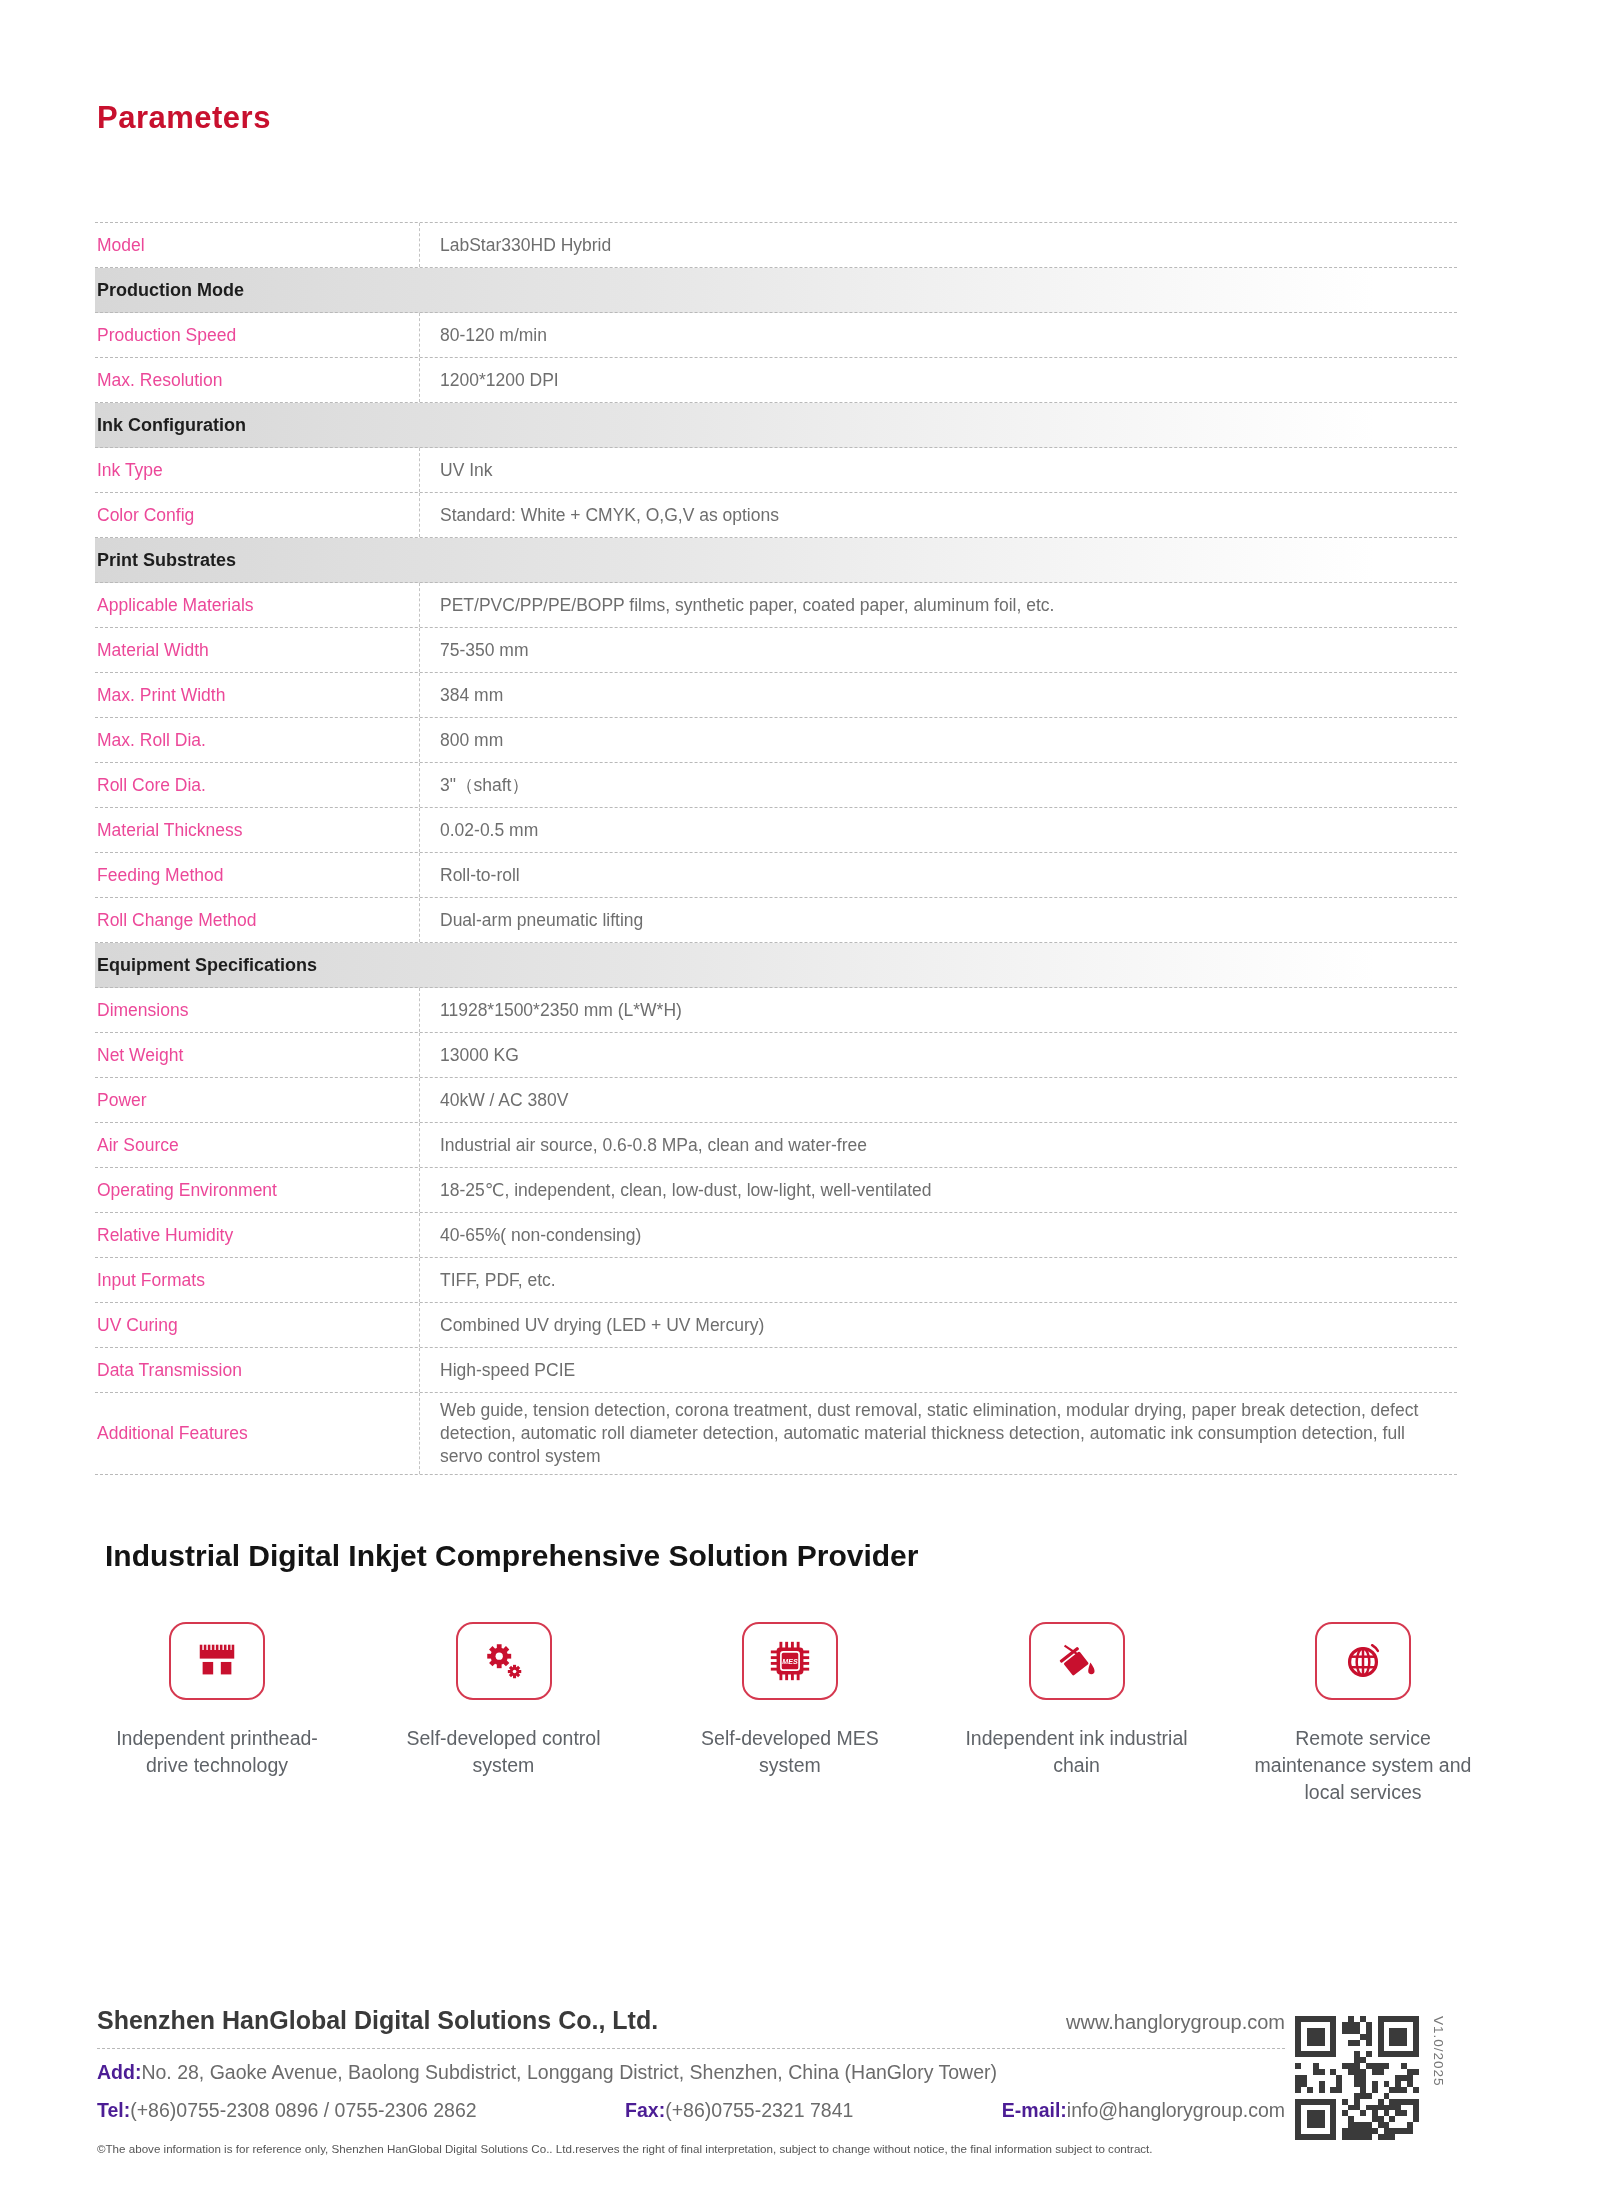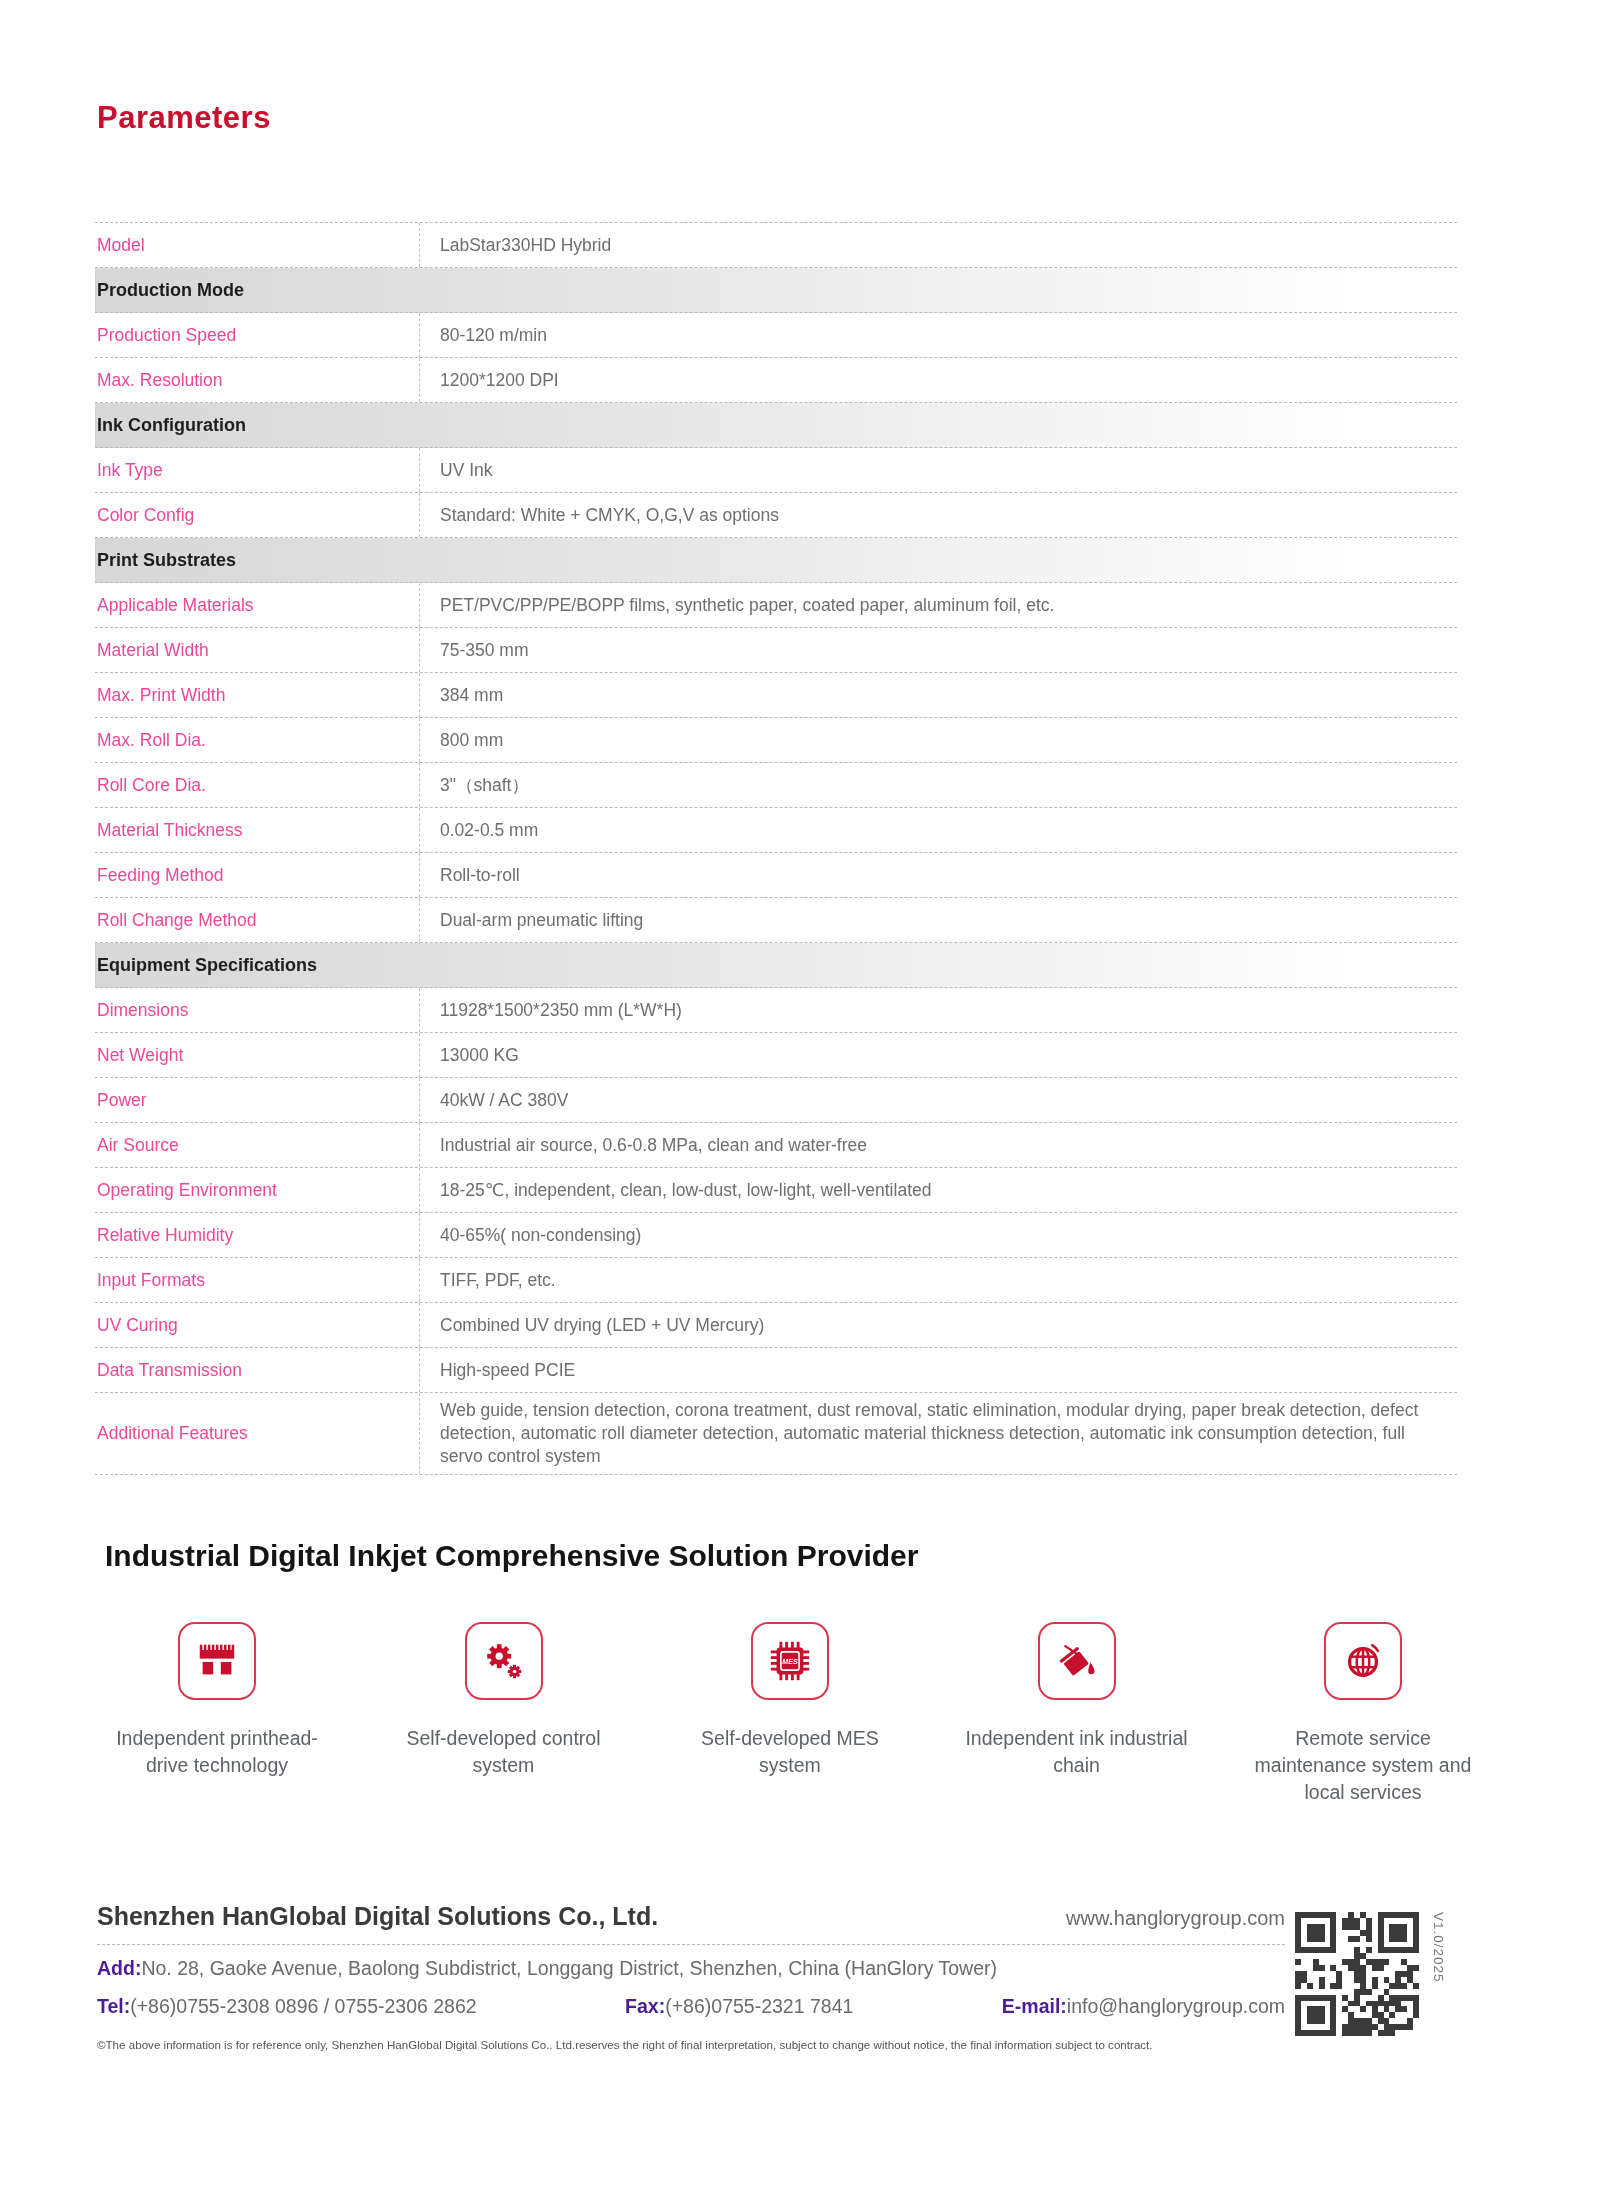--- a/index.html
+++ b/index.html
@@ -17,26 +17,26 @@
   .val{flex:1;border-left:1px dashed #c3c3c3;padding:6px 12px 6px 20px;color:#6e6e6e;line-height:23px;}
   .trow.section{background:linear-gradient(to right,#d7d7d7 0%,#e6e6e6 40%,#f5f5f5 72%,#ffffff 94%);}
   .trow.section .lbl{flex:1;width:auto;font-weight:700;color:#1d1d1d;font-size:18px;}
 
   
   .sol-heading{position:absolute;left:97px;top:1531px;margin:8px;font-size:30px;font-weight:700;color:#141414;}
 
   
   .features{position:absolute;left:97px;top:1622px;width:1386px;display:flex;justify-content:space-between;}
   .feat{width:240px;display:flex;flex-direction:column;align-items:center;}
-  .icon-box{width:78px;height:78px;border:2px solid #d5384f;border-radius:17px;background:#fff;
+  .icon-box{width:96px;height:78px;border:2px solid #d5384f;border-radius:17px;background:#fff;
             display:flex;align-items:center;justify-content:center;box-sizing:border-box;}
   .feat-label{margin-top:25px;font-size:19.5px;line-height:27px;color:#5f6368;text-align:center;}
 
   
-  .footer{position:absolute;left:97px;top:1896px;width:1392px;}
+  .footer{position:absolute;left:97px;top:2000px;width:1392px;}
   .foot-main{width:1188px;}
   .foot-row1{display:flex;justify-content:space-between;align-items:baseline;padding-bottom:13px;margin-top:6px;
              border-bottom:1px dashed #b9b9b9;}
   .company{font-size:25px;font-weight:700;color:#3a3a3a;}
   .website{font-size:20px;color:#6b6b6b;}
   .foot-addr{margin-top:12px;font-size:19.5px;color:#6b6b6b;}
   .blab{font-weight:700;color:#4c1d95;}
   .foot-tel{margin-top:15px;display:flex;justify-content:space-between;font-size:19.5px;color:#6b6b6b;}
   .foot-copy{margin-top:20px;font-size:11.6px;color:#555;}
   .qr-box{position:absolute;left:1198px;top:16px;width:124px;height:124px;}

